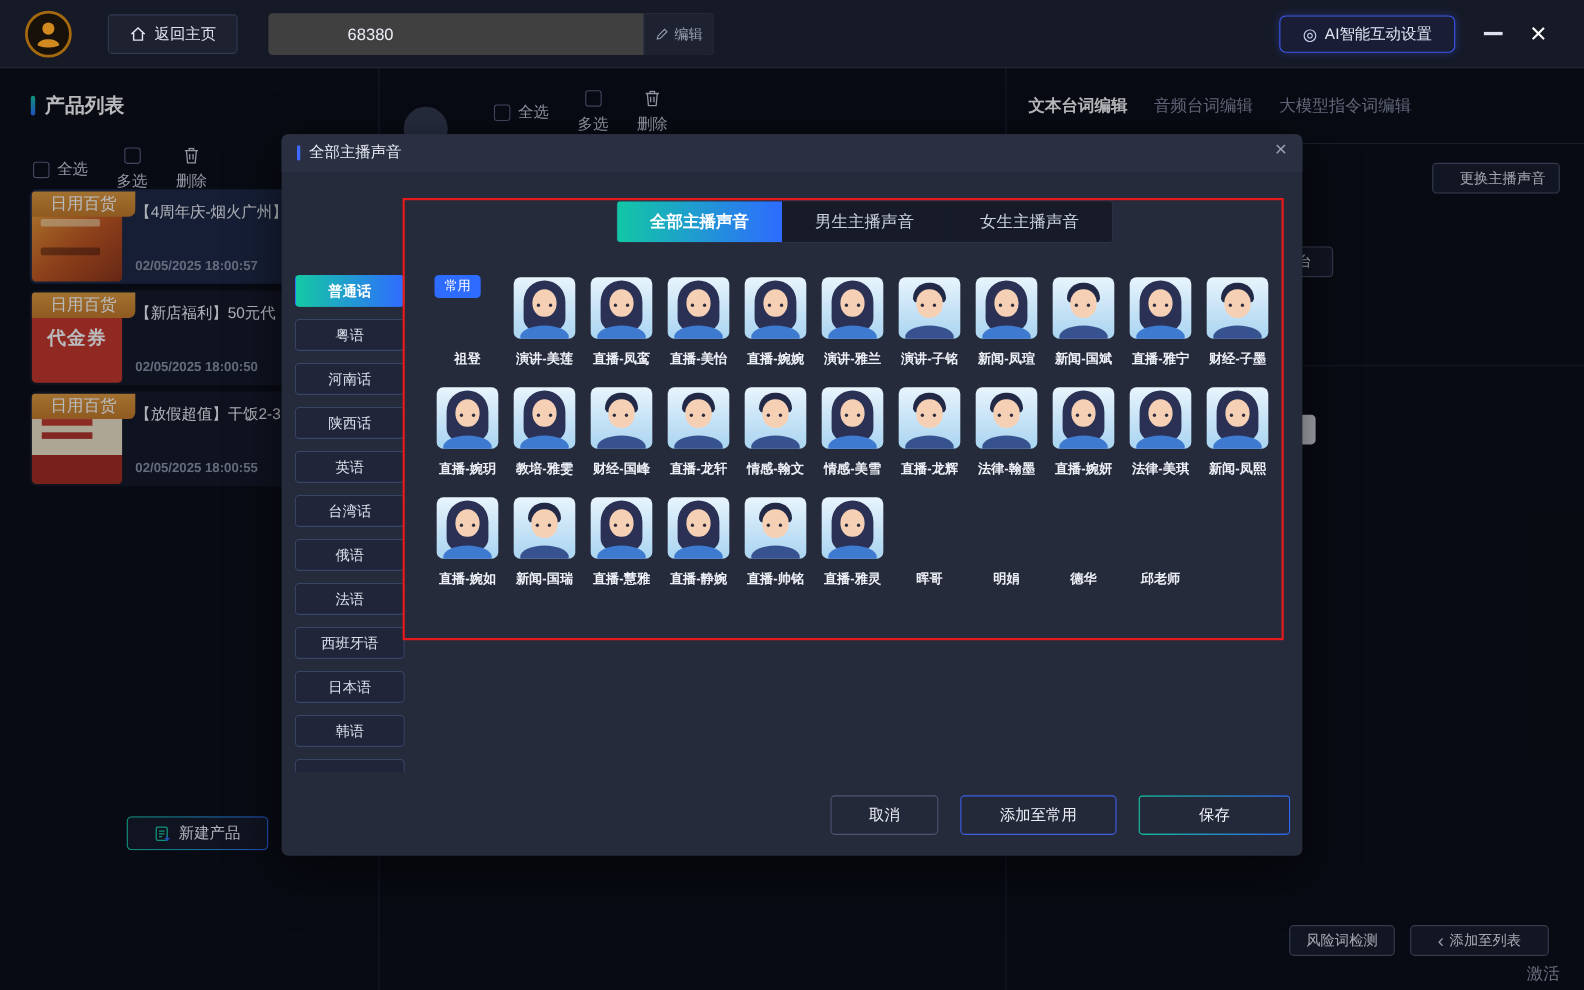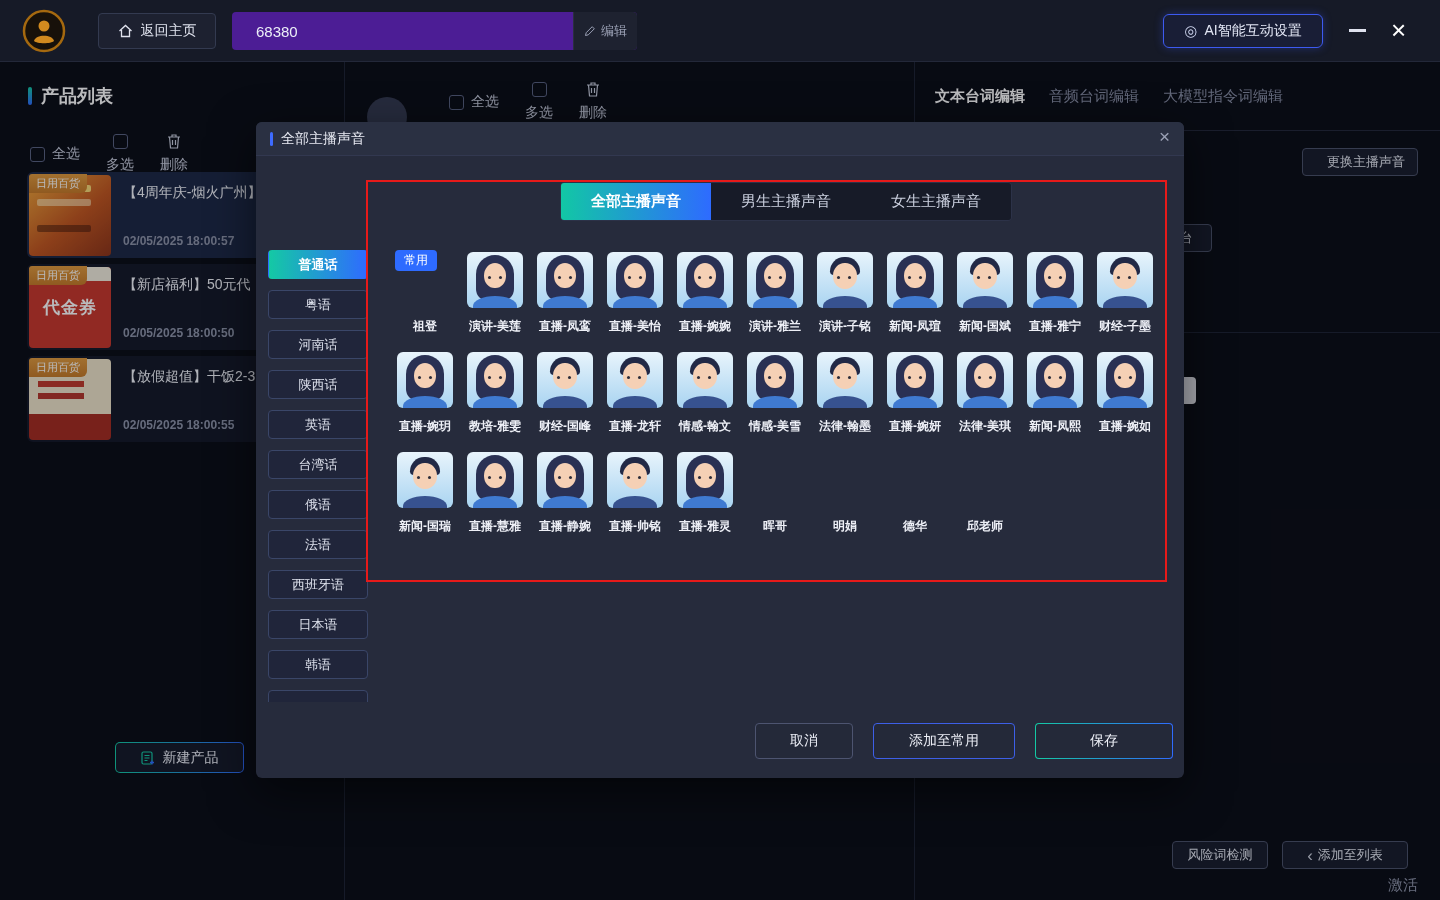--- a/index.html
+++ b/index.html
@@ -3,21 +3,21 @@
 <meta charset="utf-8">
 <style>
   * { margin:0; padding:0; box-sizing:border-box; }
   html,body { width:1440px; height:900px; overflow:hidden; }
   body { position:relative; background:#0b0d16; font-family:"Liberation Sans","DejaVu Sans",sans-serif; color:#e6e9f2; }
 
   
   .topbar { position:absolute; left:0; top:0; width:1440px; height:62px; background:#161a27; border-bottom:1px solid #232839; z-index:70; }
   .logo { position:absolute; left:22px; top:9px; width:44px; height:44px; }
   .btn-back { position:absolute; left:98px; top:13px; width:118px; height:36px; background:#1d2130; border:1px solid #333a50; border-radius:4px; display:flex; align-items:center; justify-content:center; gap:8px; font-size:14px; color:#e0e3ee; cursor:pointer; }
-  .room-box { position:absolute; left:232px; top:12px; width:405px; height:38px; display:flex; background:#4c1d95; border-radius:4px; overflow:hidden; }
+  .room-box { position:absolute; left:244px; top:12px; width:405px; height:38px; display:flex; background:#404040; border-radius:4px; overflow:hidden;padding-left:48px; }
   .room-value { flex:1; display:flex; align-items:center; padding-left:24px; font-size:15px; color:#eceff8; }
   .room-edit { width:64px; background:#1e2230; display:flex; align-items:center; justify-content:center; gap:5px; font-size:13px; color:#9ba1b5; border-left:1px solid #2a2f40; cursor:pointer; }
   .btn-ai { position:absolute; left:1163px; top:14px; width:160px; height:34px; border:1px solid #3d5af0; border-radius:6px; background:rgba(61,90,240,0.08); box-shadow:0 0 8px rgba(61,90,240,0.35); display:flex; align-items:center; justify-content:center; gap:7px; font-size:14px; color:#e2e6f4; cursor:pointer; }
   .btn-ai .glyph { font-size:15px; color:#cfd6f0; }
   .win-min { position:absolute; left:1349px; top:29px; width:17px; height:3px; background:#dfe2ee; cursor:pointer; }
   .win-close { position:absolute; left:1391px; top:15px; font-size:26px; line-height:30px; color:#ffffff; cursor:pointer; }
 
   
   .left-panel { position:absolute; left:0; top:62px; width:345px; height:838px; border-right:1px solid #1e2334; z-index:1; }
   .middle-panel { position:absolute; left:345px; top:62px; width:570px; height:838px; border-right:1px solid #1e2334; z-index:1; }
@@ -40,21 +40,21 @@
   .card { position:relative; width:318px; height:86px; border-radius:6px; background:#141827; margin-bottom:6px; display:flex; align-items:center; padding:2px; cursor:pointer; }
   .card.selected { background:#1d2744; }
   .thumb { width:82px; height:81px; border-radius:4px; flex:none; position:relative; overflow:hidden; display:flex; align-items:center; justify-content:center; }
   .thumb1 { background:linear-gradient(140deg,#f2a93b 0%,#c2561f 55%,#8e3418 100%); }
   .thumb1::before { content:""; position:absolute; left:8px; top:10px; width:54px; height:7px; background:#f7d976; border-radius:2px; box-shadow:0 14px 0 rgba(255,240,200,.55), 0 40px 0 rgba(60,20,8,.5); }
   .thumb2 { background:#c8372b; }
   .thumb2::before { content:""; position:absolute; left:0; top:0; width:100%; height:14px; background:#f2ecdd; }
   .thumb-text { position:relative; font-size:17px; font-weight:bold; color:#ffffff; letter-spacing:1px; }
   .thumb3 { background:linear-gradient(180deg,#efe3c9 0%,#efe3c9 68%,#a52c20 68%); }
   .thumb3::before { content:""; position:absolute; left:9px; top:10px; width:46px; height:6px; background:#c0392b; box-shadow:0 12px 0 #c0392b, 0 24px 0 #b3352a; }
-  .card-badge { position:absolute; top:2px; left:2px; background:linear-gradient(180deg,#e09a3d,#c67a28); color:#fff; font-size:11px; padding:2px 7px; border-radius:3px 0 6px 0; z-index:2;font-family:Liberation Serif, serif; }
+  .card-badge { position:absolute; top:2px; left:2px; background:linear-gradient(180deg,#e09a3d,#c67a28); color:#fff; font-size:15px; padding:2px 17px; border-radius:3px 0 6px 0; z-index:2;font-family:Liberation Serif, serif; }
   .card-info { flex:1; padding:10px 8px 8px 12px; height:100%; display:flex; flex-direction:column; justify-content:space-between; overflow:hidden; }
   .card-title { font-size:14px; color:#f2f4fa; white-space:nowrap; overflow:hidden; }
   .card-date { font-size:12px; color:#8d93a8;font-weight:bold; }
 
   .btn-new { position:absolute; left:115px; top:680px; width:129px; height:31px; border-radius:5px; display:flex; align-items:center; justify-content:center; gap:8px; font-size:14px; color:#f0f2fa; cursor:pointer; background:linear-gradient(#161a29,#161a29) padding-box, linear-gradient(90deg,#14c9a4,#2f6bff) border-box; border:1px solid transparent; }
 
   .mid-circle { position:absolute; left:22px; top:35px; width:40px; height:40px; border-radius:50%; background:#343a4f; }
 
   
   .rtabs { position:absolute; left:20px; top:0; height:68px; display:flex; align-items:center; gap:24px; }
@@ -463,20 +463,31 @@
 
           <div class="avatar f">
             <i class="hair"></i>
             <i class="face"></i>
             <i class="shirt"></i>
           </div>
         </div>
         <div class="vname">情感-美雪</div>
       </div>
 
+      <div class="vcell">
+        <div class="slot">
+
+          <div class="avatar m">
+            <i class="hair"></i>
+            <i class="face"></i>
+            <i class="shirt"></i>
+          </div>
+        </div>
+        <div class="vname">直播-龙辉</div>
+      </div>
 
       <div class="vcell">
         <div class="slot">
 
           <div class="avatar m">
             <i class="hair"></i>
             <i class="face"></i>
             <i class="shirt"></i>
           </div>
         </div>

